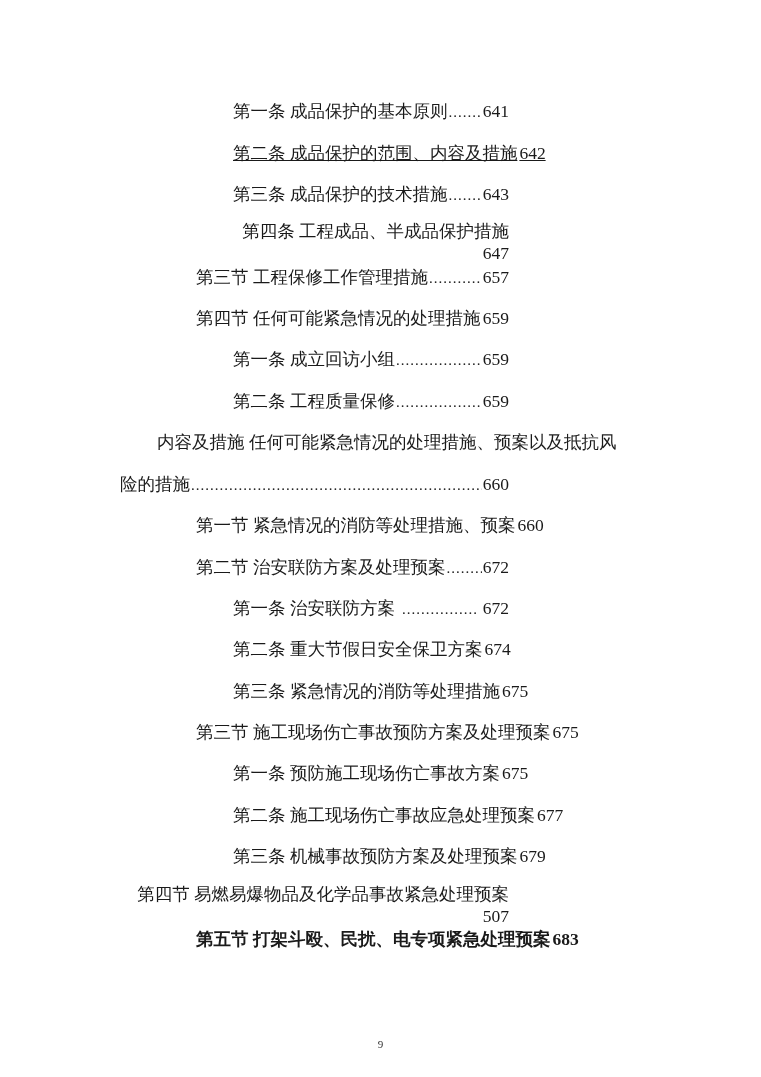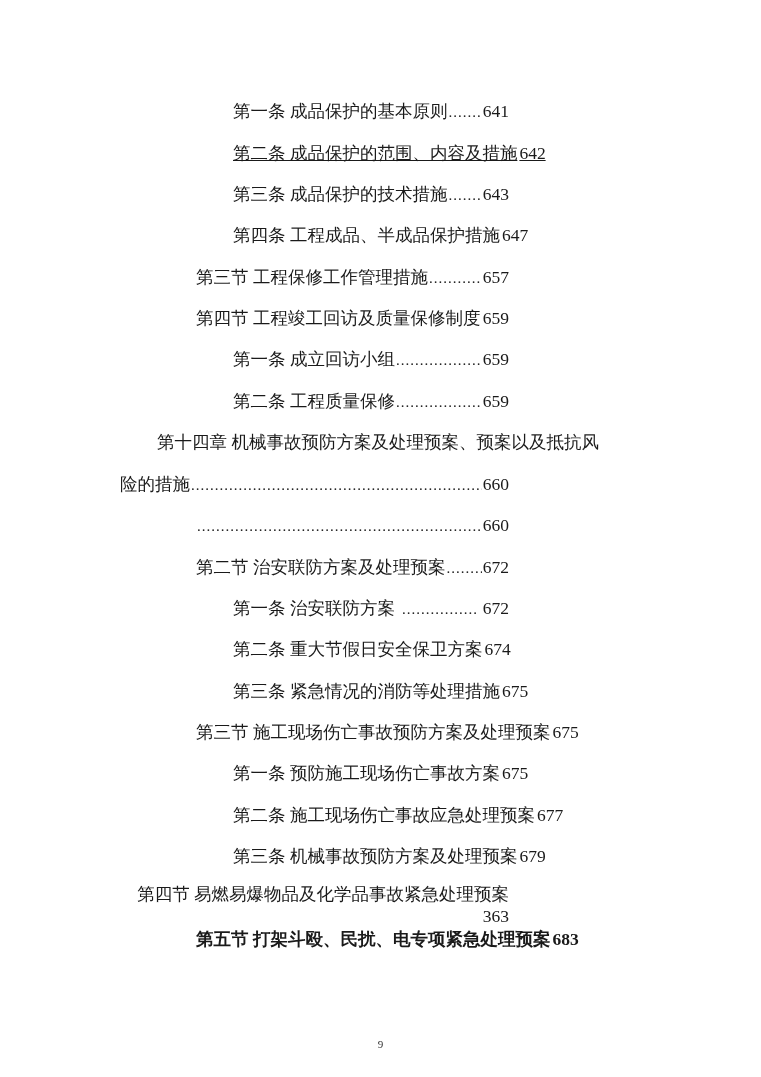--- a/index.html
+++ b/index.html
@@ -82,58 +82,59 @@
     <span class="leader"></span>
     <span class="page-num">642</span>
   </div>
 
   <div class="toc-line" style="top:179px; left:233px;">
     <span class="title">第三条 成品保护的技术措施</span>
     <span class="leader"></span>
     <span class="page-num">643</span>
   </div>
 
-  <div class="toc-line" style="top:220px; left:233px;">
+  <div class="toc-line" style="top:220px; left:233px;flex-direction:column;">
     <span class="title">第四条 工程成品、半成品保护措施</span>
     <span class="leader"></span>
     <span class="page-num">647</span>
   </div>
 
   <div class="toc-line" style="top:262px; left:196px;">
     <span class="title">第三节 工程保修工作管理措施</span>
     <span class="leader"></span>
     <span class="page-num">657</span>
   </div>
 
   <div class="toc-line" style="top:303px; left:196px;">
-    <span class="title">第四节 工程竣工回访及质量保修制度</span>
+    <span class="title">第四节 任何可能紧急情况的处理措施</span>
     <span class="leader"></span>
     <span class="page-num">659</span>
   </div>
 
   <div class="toc-line" style="top:344px; left:233px;">
     <span class="title">第一条 成立回访小组</span>
     <span class="leader"></span>
     <span class="page-num">659</span>
   </div>
 
   <div class="toc-line" style="top:386px; left:233px;">
     <span class="title">第二条 工程质量保修</span>
     <span class="leader"></span>
     <span class="page-num">659</span>
   </div>
 
-  <div class="heading-wrap" style="top:431px; left:157px;">第十四章 机械事故预防方案及处理预案、预案以及抵抗风</div>
+  <div class="heading-wrap" style="top:431px; left:157px;">内容及措施 任何可能紧急情况的处理措施、预案以及抵抗风</div>
   <div class="toc-line" style="top:469px; left:120px;">
     <span class="title">险的措施</span>
     <span class="leader"></span>
     <span class="page-num">660</span>
   </div>
 
   <div class="toc-line" style="top:510px; left:196px;">
+    <span class="title">第一节 紧急情况的消防等处理措施、预案</span>
     <span class="leader"></span>
     <span class="page-num">660</span>
   </div>
 
   <div class="toc-line" style="top:552px; left:196px;">
     <span class="title">第二节 治安联防方案及处理预案</span>
     <span class="leader"></span>
     <span class="page-num">672</span>
   </div>
 
@@ -175,21 +176,21 @@
 
   <div class="toc-line" style="top:841px; left:233px;">
     <span class="title">第三条 机械事故预防方案及处理预案</span>
     <span class="leader"></span>
     <span class="page-num">679</span>
   </div>
 
   <div class="toc-line" style="top:883px; left:196px;flex-direction:column;">
     <span class="title">第四节 易燃易爆物品及化学品事故紧急处理预案</span>
     <span class="leader"></span>
-    <span class="page-num">363</span>
+    <span class="page-num">507</span>
   </div>
 
   <div class="toc-line" style="top:924px; left:196px;font-weight:bold;">
     <span class="title">第五节 打架斗殴、民扰、电专项紧急处理预案</span>
     <span class="leader"></span>
     <span class="page-num">683</span>
   </div>
 
   <div class="footer-page-num">9</div>
 </div>

